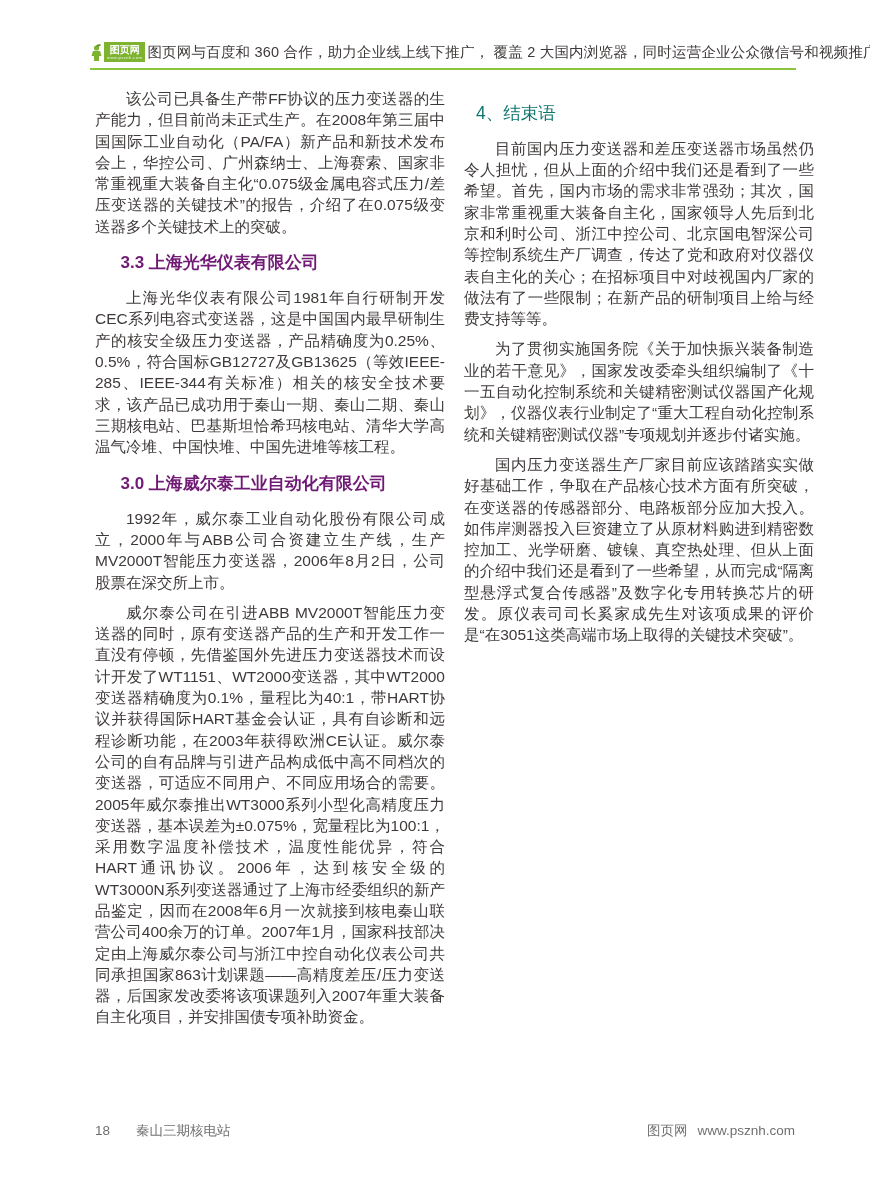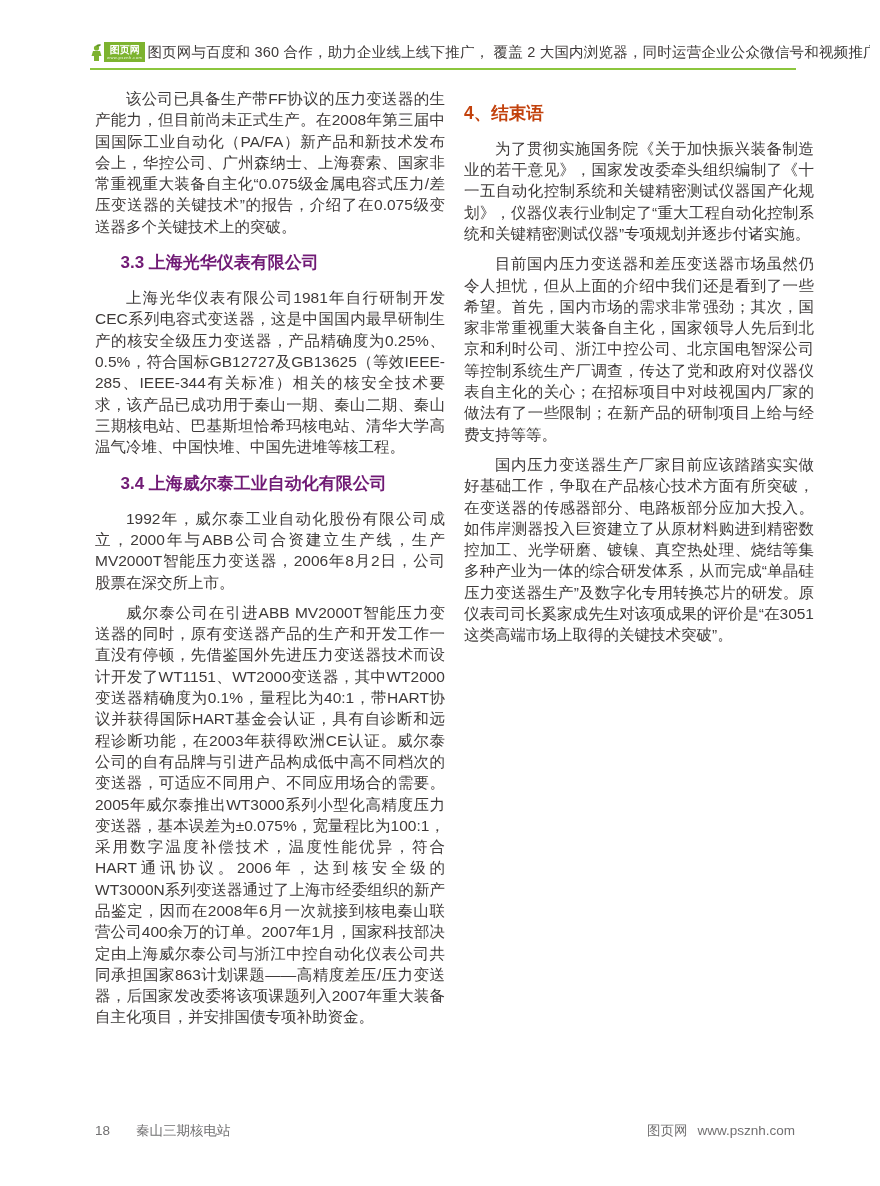--- a/index.html
+++ b/index.html
@@ -87,24 +87,24 @@
     font-size: 17px;
     font-weight: bold;
     color: #701a75;
     text-indent: 1.5em;
     margin: 15px 0 13px 0;
     line-height: 1.3;
     text-align: left;
   }
   .col h2.blue {
     font-size: 17.5px;
-    font-weight: bold;
-    color: #c2410c;
+    font-weight: normal;
+    color: #0f766e;
     text-indent: 0;
-    margin: 14px 0 13px 0;
+    margin: 14px 0 13px 12px;
     line-height: 1.3;
     text-align: left;
   }
   
   .footer {
     position: absolute;
     left: 85px;
     right: 75px;
     top: 1122px;
     display: flex;
@@ -135,30 +135,30 @@
     </span>
     <span class="header-text">图页网与百度和 360 合作，助力企业线上线下推广， 覆盖 2 大国内浏览器，同时运营企业公众微信号和视频推广，做您优质市场部。</span>
   </div>
 
   <div class="content">
 
     <div class="col">
       <p>该公司已具备生产带FF协议的压力变送器的生产能力，但目前尚未正式生产。在2008年第三届中国国际工业自动化（PA/FA）新产品和新技术发布会上，华控公司、广州森纳士、上海赛索、国家非常重视重大装备自主化“0.075级金属电容式压力/差压变送器的关键技术”的报告，介绍了在0.075级变送器多个关键技术上的突破。</p>
       <h3>3.3 上海光华仪表有限公司</h3>
       <p>上海光华仪表有限公司1981年自行研制开发CEC系列电容式变送器，这是中国国内最早研制生产的核安全级压力变送器，产品精确度为0.25%、0.5%，符合国标GB12727及GB13625（等效IEEE-285、IEEE-344有关标准）相关的核安全技术要求，该产品已成功用于秦山一期、秦山二期、秦山三期核电站、巴基斯坦恰希玛核电站、清华大学高温气冷堆、中国快堆、中国先进堆等核工程。</p>
-      <h3>3.4 上海威尔泰工业自动化有限公司</h3>
+      <h3>3.0 上海威尔泰工业自动化有限公司</h3>
       <p>1992年，威尔泰工业自动化股份有限公司成立，2000年与ABB公司合资建立生产线，生产MV2000T智能压力变送器，2006年8月2日，公司股票在深交所上市。</p>
       <p>威尔泰公司在引进ABB MV2000T智能压力变送器的同时，原有变送器产品的生产和开发工作一直没有停顿，先借鉴国外先进压力变送器技术而设计开发了WT1151、WT2000变送器，其中WT2000变送器精确度为0.1%，量程比为40:1，带HART协议并获得国际HART基金会认证，具有自诊断和远程诊断功能，在2003年获得欧洲CE认证。威尔泰公司的自有品牌与引进产品构成低中高不同档次的变送器，可适应不同用户、不同应用场合的需要。2005年威尔泰推出WT3000系列小型化高精度压力变送器，基本误差为±0.075%，宽量程比为100:1，采用数字温度补偿技术，温度性能优异，符合HART通讯协议。2006年，达到核安全级的WT3000N系列变送器通过了上海市经委组织的新产品鉴定，因而在2008年6月一次就接到核电秦山联营公司400余万的订单。2007年1月，国家科技部决定由上海威尔泰公司与浙江中控自动化仪表公司共同承担国家863计划课题——高精度差压/压力变送器，后国家发改委将该项课题列入2007年重大装备自主化项目，并安排国债专项补助资金。</p>
     </div>
 
     <div class="col">
       <h2 class="blue">4、结束语</h2>
+      <p>目前国内压力变送器和差压变送器市场虽然仍令人担忧，但从上面的介绍中我们还是看到了一些希望。首先，国内市场的需求非常强劲；其次，国家非常重视重大装备自主化，国家领导人先后到北京和利时公司、浙江中控公司、北京国电智深公司等控制系统生产厂调查，传达了党和政府对仪器仪表自主化的关心；在招标项目中对歧视国内厂家的做法有了一些限制；在新产品的研制项目上给与经费支持等等。</p>
       <p>为了贯彻实施国务院《关于加快振兴装备制造业的若干意见》，国家发改委牵头组织编制了《十一五自动化控制系统和关键精密测试仪器国产化规划》，仪器仪表行业制定了“重大工程自动化控制系统和关键精密测试仪器”专项规划并逐步付诸实施。</p>
-      <p>目前国内压力变送器和差压变送器市场虽然仍令人担忧，但从上面的介绍中我们还是看到了一些希望。首先，国内市场的需求非常强劲；其次，国家非常重视重大装备自主化，国家领导人先后到北京和利时公司、浙江中控公司、北京国电智深公司等控制系统生产厂调查，传达了党和政府对仪器仪表自主化的关心；在招标项目中对歧视国内厂家的做法有了一些限制；在新产品的研制项目上给与经费支持等等。</p>
-      <p>国内压力变送器生产厂家目前应该踏踏实实做好基础工作，争取在产品核心技术方面有所突破，在变送器的传感器部分、电路板部分应加大投入。如伟岸测器投入巨资建立了从原材料购进到精密数控加工、光学研磨、镀镍、真空热处理、烧结等集多种产业为一体的综合研发体系，从而完成“单晶硅压力变送器生产”及数字化专用转换芯片的研发。原仪表司司长奚家成先生对该项成果的评价是“在3051这类高端市场上取得的关键技术突破”。</p>
+      <p>国内压力变送器生产厂家目前应该踏踏实实做好基础工作，争取在产品核心技术方面有所突破，在变送器的传感器部分、电路板部分应加大投入。如伟岸测器投入巨资建立了从原材料购进到精密数控加工、光学研磨、镀镍、真空热处理、但从上面的介绍中我们还是看到了一些希望，从而完成“隔离型悬浮式复合传感器”及数字化专用转换芯片的研发。原仪表司司长奚家成先生对该项成果的评价是“在3051这类高端市场上取得的关键技术突破”。</p>
     </div>
 
   </div>
 
   <div class="footer">
     <span class="page-num">18</span>
     <span class="journal">秦山三期核电站</span>
     <span class="spacer"></span>
     <span class="site-name">图页网</span>
     <span class="site-url">www.psznh.com</span>

